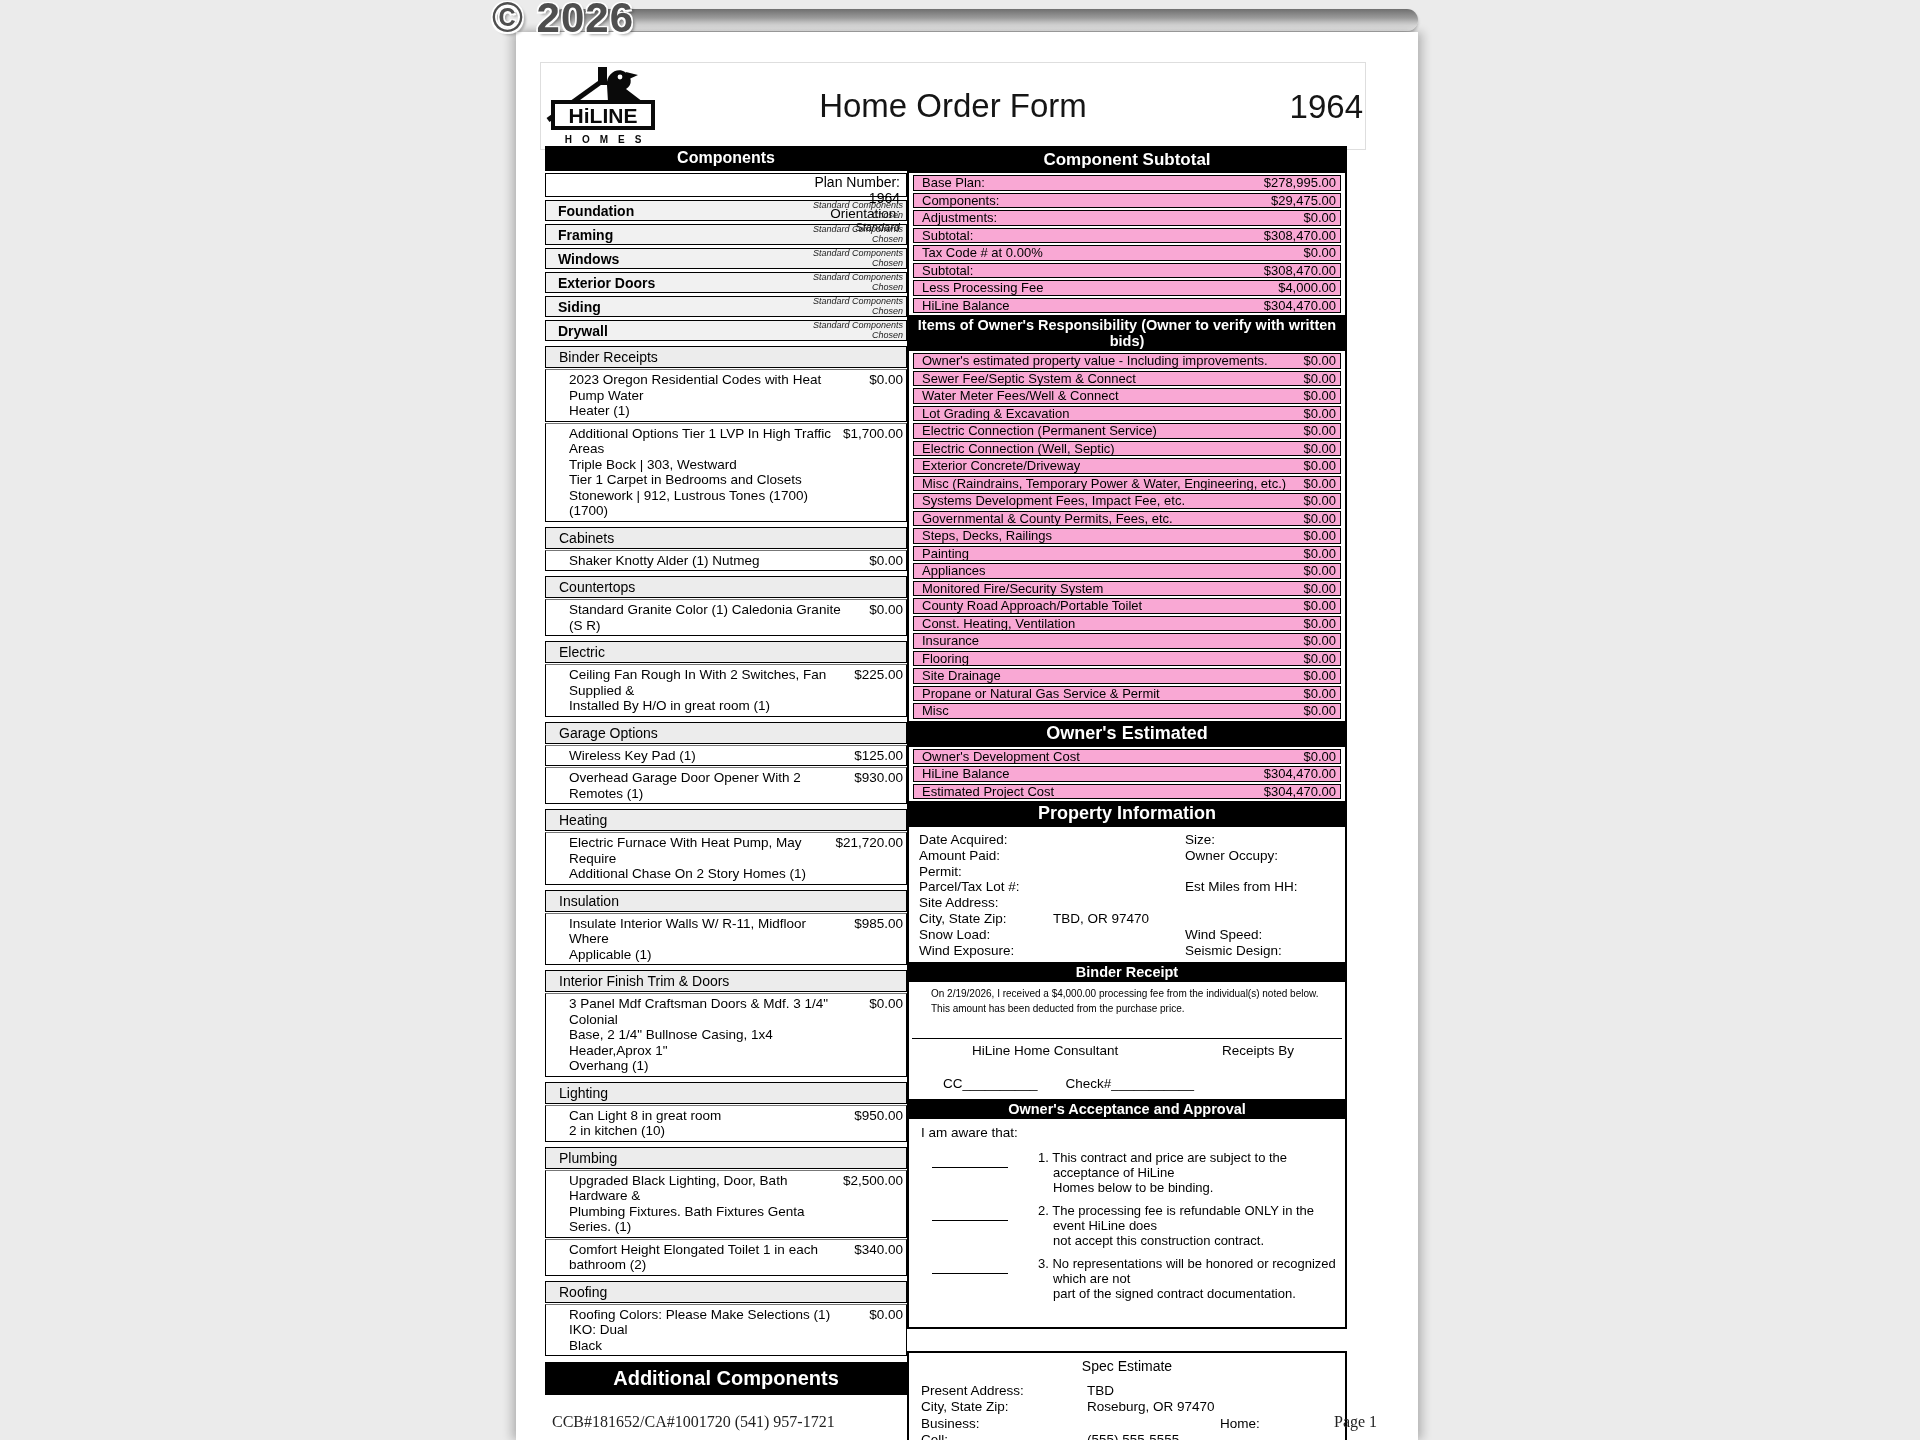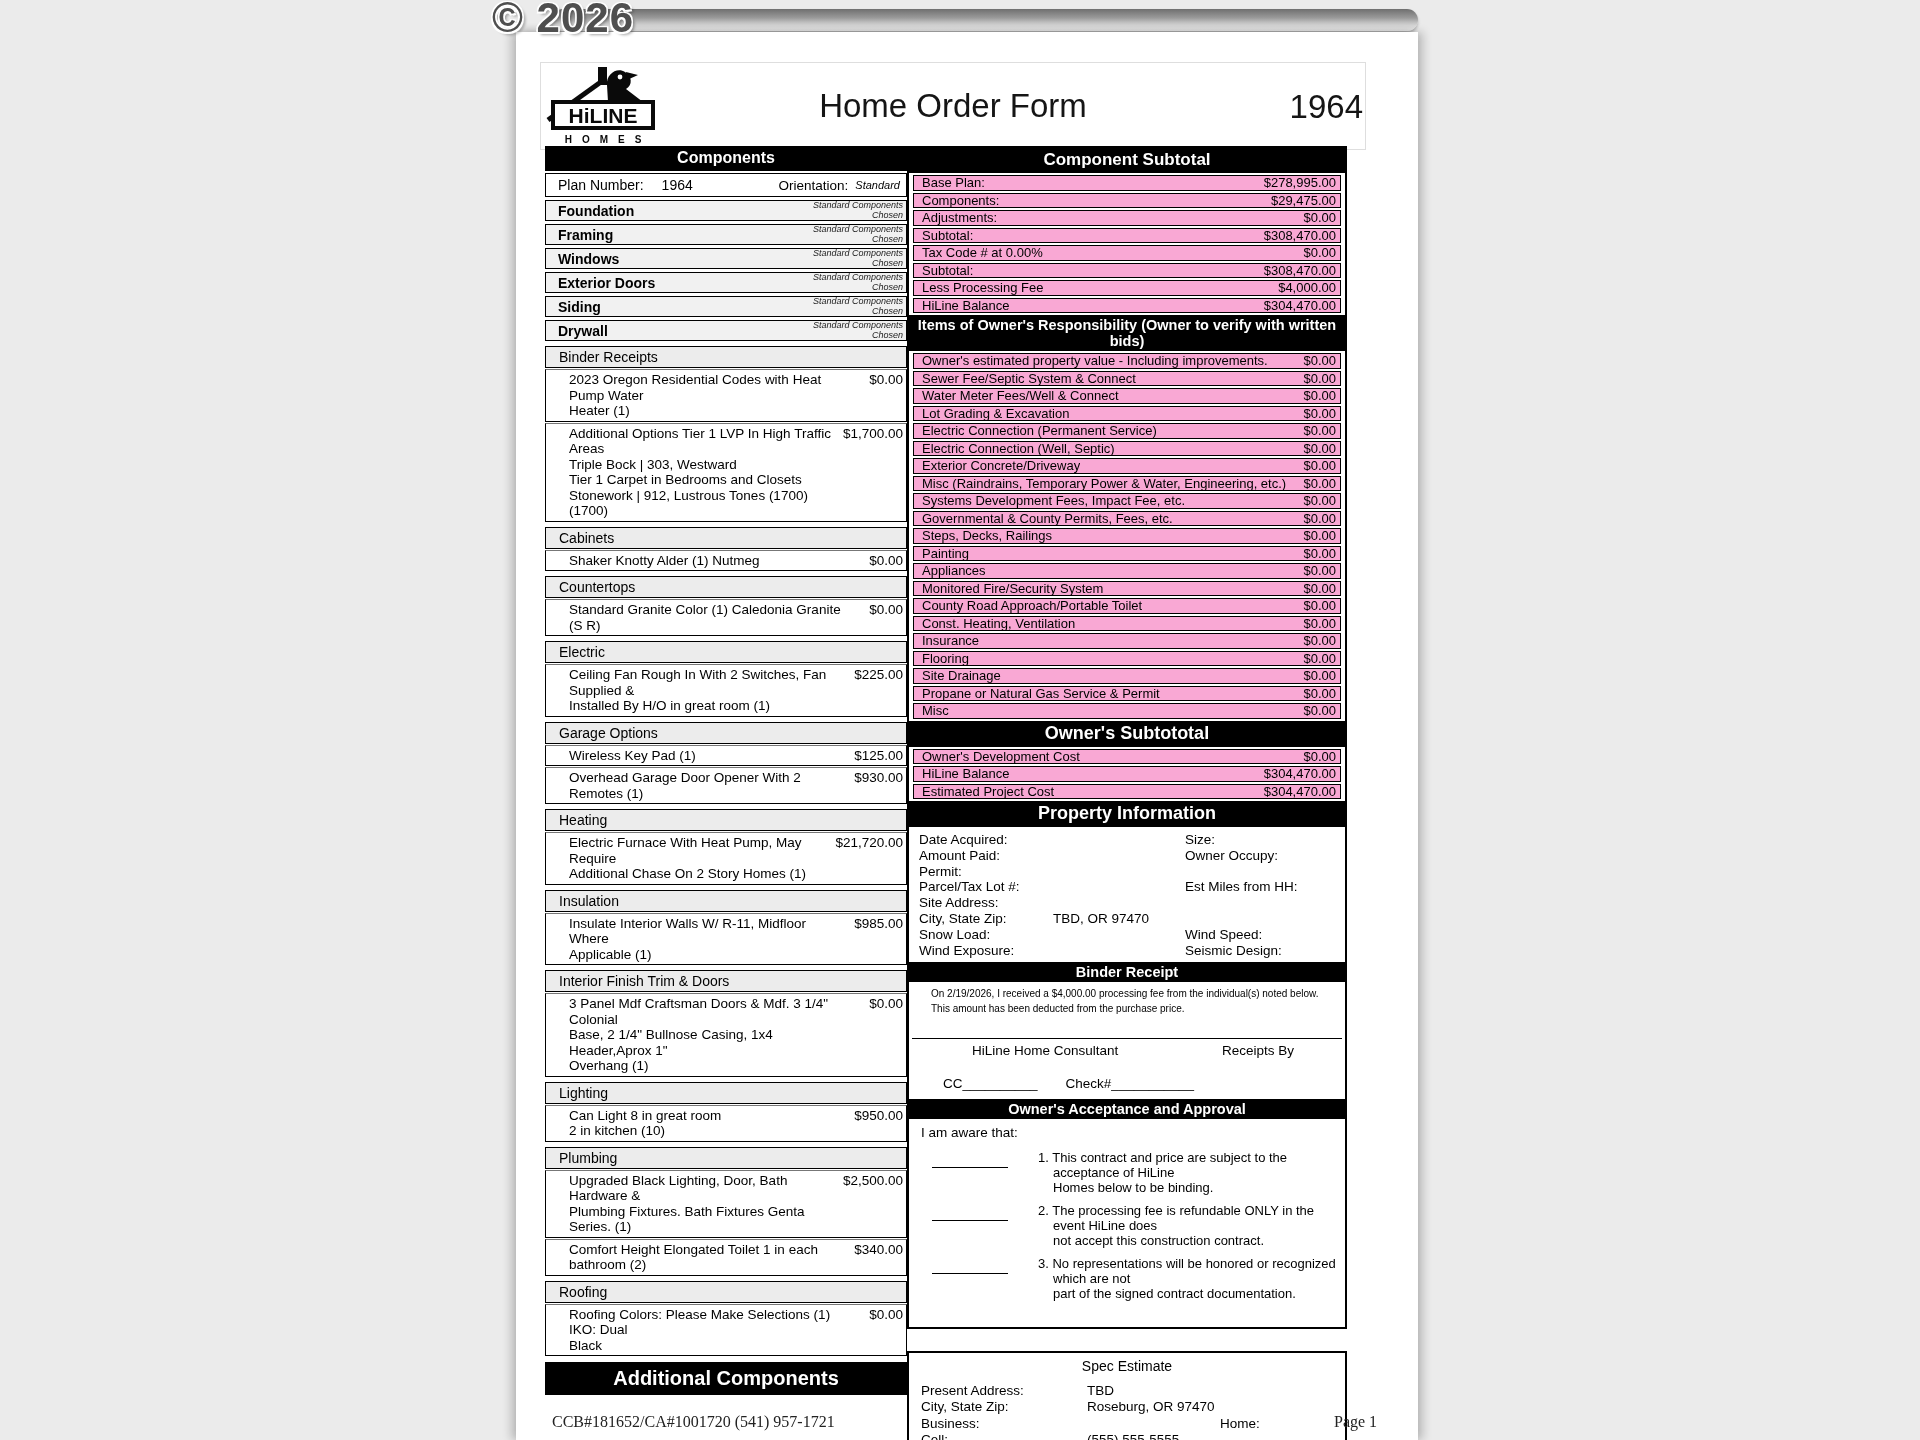--- a/index.html
+++ b/index.html
@@ -21,21 +21,21 @@
   .logo{position:absolute;left:4px;top:3px;}
   .doc-title{position:absolute;left:0;right:0;top:24px;text-align:center;font-size:33px;color:#151515;}
   .doc-plan{position:absolute;right:2px;top:25px;font-size:33px;color:#151515;}
 
   
   .blackbar{background:#000;color:#fff;font-weight:bold;text-align:center;}
 
   
   .lcol{position:absolute;left:29px;top:114px;width:362px;}
   .cbar{font-size:16px;padding:3px 0 4px;}
-  .planrow{border:1px solid #000;margin-top:2px;height:22px;display:flex;align-items:center;font-size:14px;padding:0 6px 0 12px;}
+  .planrow{border:1px solid #000;margin-top:2px;height:22px;display:flex;align-items:flex-end;font-size:14px;padding:0 6px 0 12px;flex-direction:column;}
   .pl-val{margin-left:18px;}
   .planrow .spacer{flex:1;}
   .or-lab{font-size:13.5px;}
   .or-val{font-size:11px;font-style:italic;margin-left:7px;}
   .stdrow{border:1px solid #000;background:#f1f1f1;margin-top:3px;height:19px;display:flex;justify-content:space-between;align-items:center;padding:0 3px 0 12px;}
   .std-lab{font-weight:bold;font-size:14px;}
   .std-note{font-size:9px;font-style:italic;text-align:right;line-height:9.5px;white-space:pre-line;color:#1c1c1c;}
   .sec-head{border:1px solid #000;background:#ececec;margin-top:5px;padding:2px 0 2px 13px;font-weight:normal;font-size:14px;}
   .item{border:1px solid #000;border-top:1px solid #777;margin-top:1px;display:flex;justify-content:space-between;align-items:flex-start;padding:2px 3px 2px 23px;background:#fff;}
   .itxt{white-space:pre-line;font-size:13.5px;line-height:15.5px;width:272px;}
@@ -356,21 +356,21 @@
           </div>
         <div class="mrow">
             <span class="ml">Propane or Natural Gas Service &amp; Permit</span>
             <span class="mv">$0.00</span>
           </div>
         <div class="mrow">
             <span class="ml">Misc</span>
             <span class="mv">$0.00</span>
           </div>
 
-        <div class="blackbar rbar3">Owner's Subtototal</div>
+        <div class="blackbar rbar3">Owner's Estimated</div>
 
         <div class="mrow">
             <span class="ml">Owner's Development Cost</span>
             <span class="mv">$0.00</span>
           </div>
         <div class="mrow">
             <span class="ml">HiLine Balance</span>
             <span class="mv">$304,470.00</span>
           </div>
         <div class="mrow">

